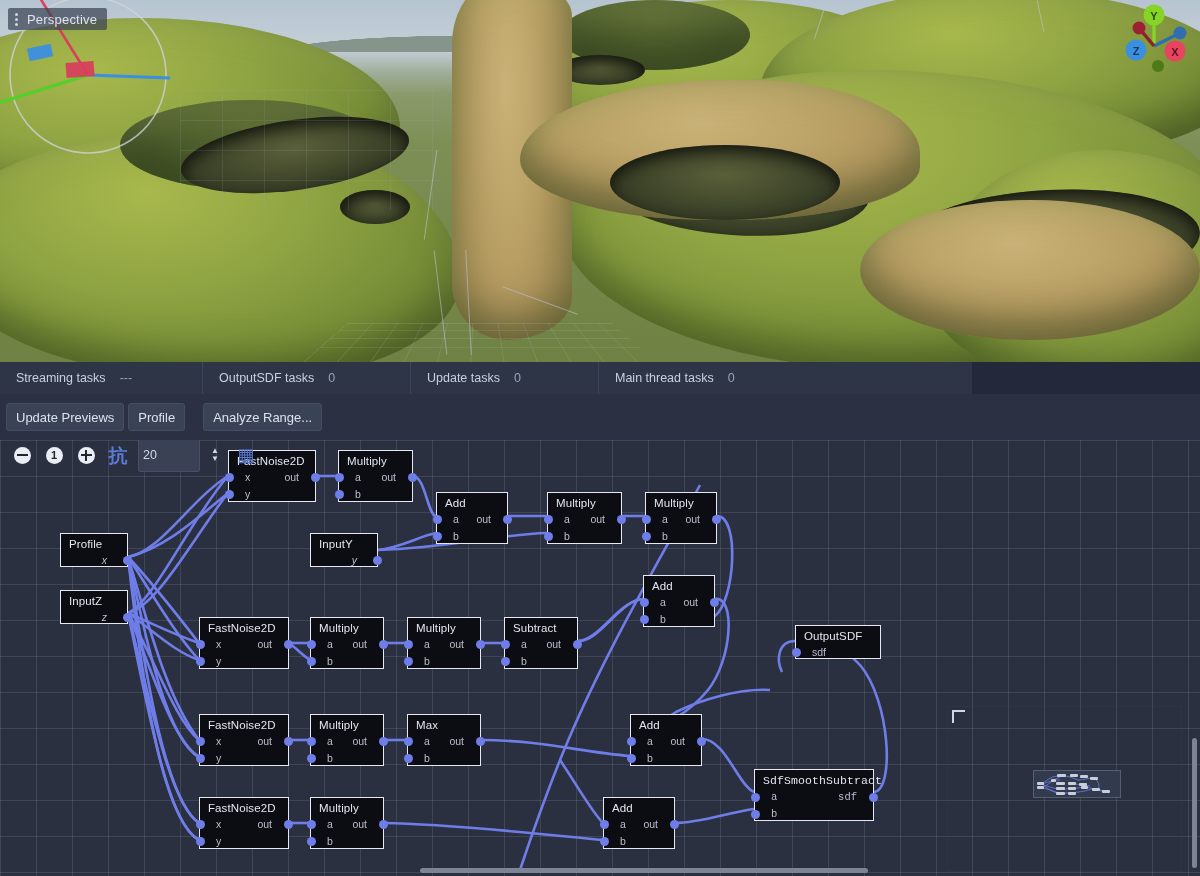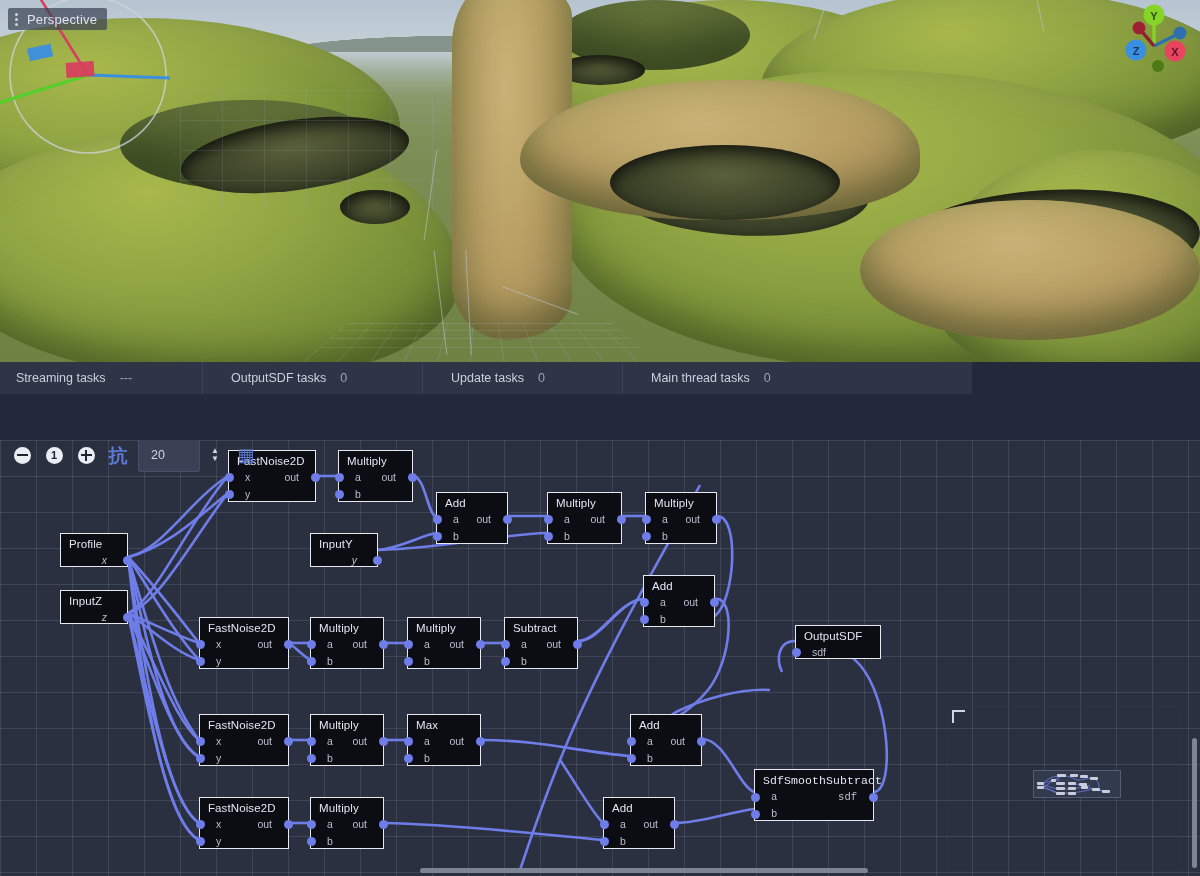--- a/index.html
+++ b/index.html
@@ -80,21 +80,20 @@
   #persp-label .dots i { display:block; width:3px; height:3px; border-radius:50%; background:#cfd6e2; }
 
   
   #axis-gizmo { position:absolute; right:4px; top:2px; width:88px; height:80px; }
 
   
   #taskbar {
     position:absolute; left:0; top:362px; width:972px; height:32px;
     background:#2e3547; display:flex; align-items:center;
     border-bottom: 1px solid #262c3c;
-    gap: 12px;
   }
   .task-cell {
     display:flex; align-items:center; gap:14px;
     height:32px; padding: 0 16px;
     color:#c9d0de; font-size:12.5px;
     border-right: 1px solid #3d4457;
   }
   .task-cell .tval { color:#9aa3b6; font-size:12.5px; }
   .task-cell:first-child { min-width:170px; }
   .task-cell:nth-child(2){ min-width:175px; }
@@ -136,21 +135,21 @@
   }
   .circ-icon { width:17px; height:17px; border-radius:50%; background:#e9edf4; position:relative; display:block; }
   .circ-icon.minus::before { content:""; position:absolute; left:3px; top:7.5px; width:11px; height:2.2px; background:#20242f; }
   .circ-icon.plus::before  { content:""; position:absolute; left:3px; top:7.5px; width:11px; height:2.2px; background:#20242f; }
   .circ-icon.plus::after   { content:""; position:absolute; left:7.4px; top:3px; width:2.2px; height:11px; background:#20242f; }
   .circ-icon.one { display:flex; align-items:center; justify-content:center; color:#20242f; font-size:11px; font-weight:bold; font-family:"Liberation Sans", sans-serif; line-height:17px; }
   .snap-icon { color:#5b7bd6; font-size:19px; line-height:19px; font-weight:bold; }
   .num-field {
     width:62px; height:34px; background:#3a4154; border:1px solid #474f66;
     color:#cfd6e4; font-size:12.5px; display:flex; align-items:center;
-    padding-left:12px; box-sizing:border-box; border-radius:2px; margin-right:6px;
+    padding-left:4px; box-sizing:border-box; border-radius:2px; margin-right:6px;
     cursor:text;
   }
   .stepper { width:18px; height:24px; display:flex; flex-direction:column;
              align-items:center; justify-content:center; gap:2px; color:#cfd6e4; cursor:pointer; margin-right:10px;}
   .stepper span { font-size:8px; line-height:6px; }
   .grid-icon { color:#5b7bd6; font-size:18px; line-height:18px; cursor:pointer; }
 
   
   .node {
     position:absolute; background:#0c0d13; border:1.6px solid #e6e9f2;
@@ -285,20 +284,26 @@
     <div class="task-cell">
       <span>Update tasks</span>
       <span class="tval">0</span>
     </div>
     <div class="task-cell" style="border-right:none;">
       <span>Main thread tasks</span>
       <span class="tval">0</span>
     </div>
   </div>
 
+  <div id="editor-toolbar">
+    <div class="tbtn">Update Previews</div>
+    <div class="tbtn">Profile</div>
+    <div class="tb-gap"></div>
+    <div class="tbtn">Analyze Range...</div>
+  </div>
 
   <div id="graph">
 
     <svg class="edges" viewBox="0 0 1200 436">
       <g transform="translate(0,-440)">
 
         <path d="M128,557 C160,552 190,500 228,476"></path>
         <path d="M128,557 C165,548 195,520 228,493"></path>
         <path d="M128,557 C150,580 175,612 199,643"></path>
         <path d="M128,557 C150,590 172,630 199,660"></path>

